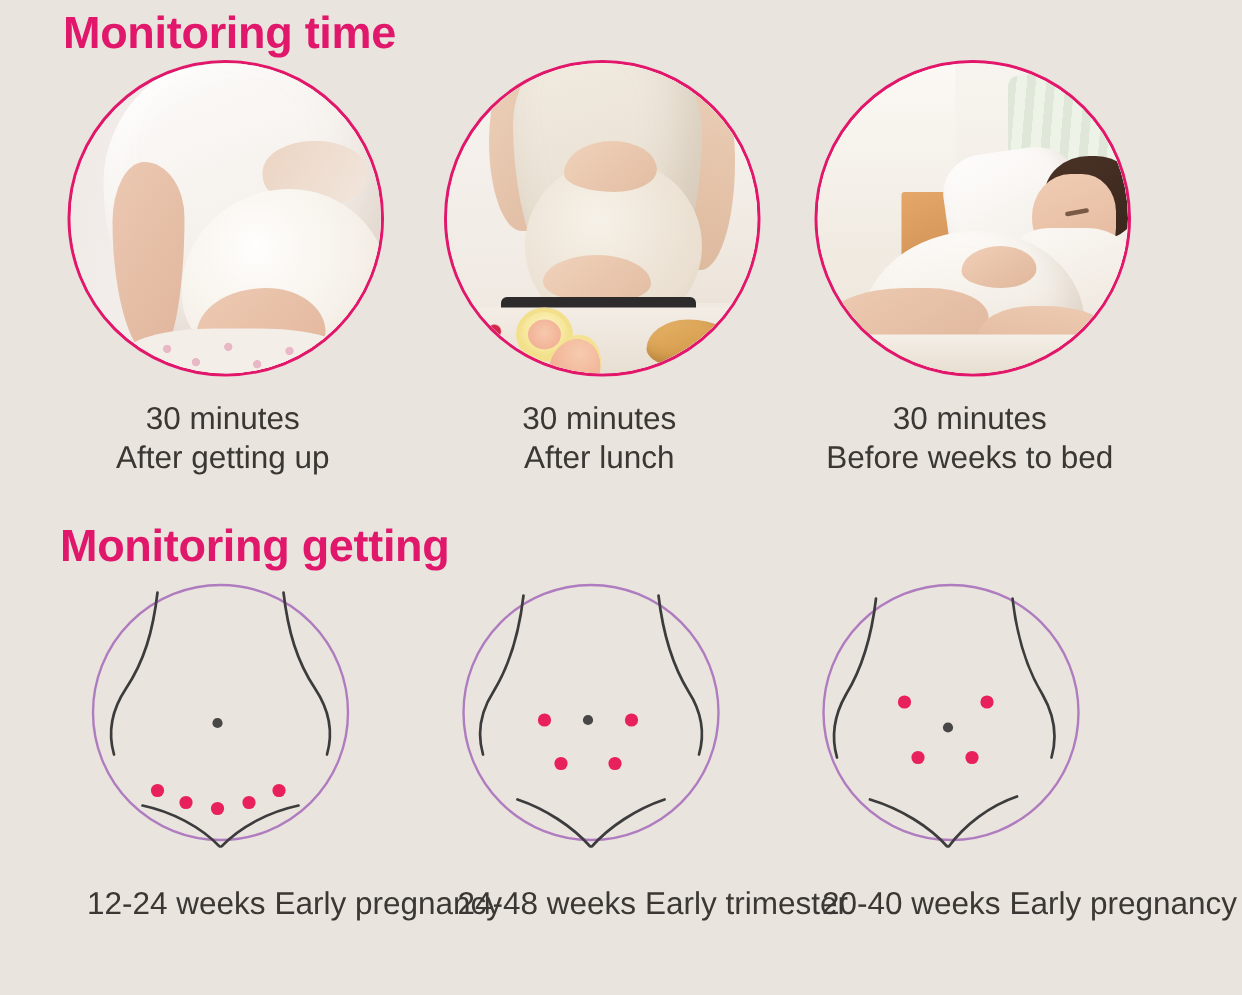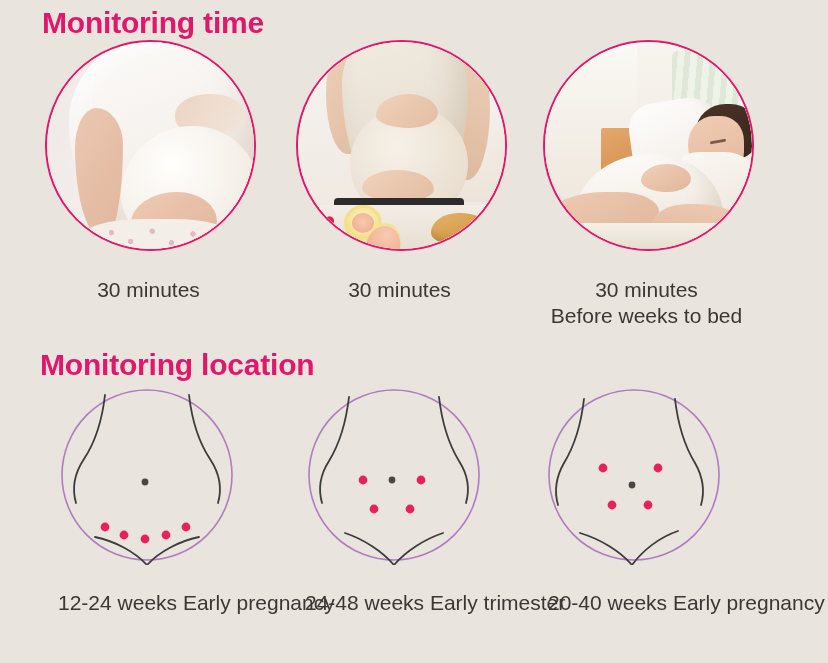--- a/index.html
+++ b/index.html
@@ -336,21 +336,21 @@
     border-radius: 52% 48% 46% 54% / 60% 54% 46% 40%;
   }
   .ph3-sheet {
     position: absolute; left: 0; bottom: 0;
     width: 207px; height: 26px;
     background: linear-gradient(180deg, #f4efe8, #e7decf);
   }
 
   
   .caption {
-    margin-top: 26px;
+    margin-top: 16px;
     color: #3a3734;
     font-size: 21px;
     line-height: 1.22;
     white-space: nowrap;
   }
   .caption .l1 { display: block; }
   .caption .l2 { display: block; }
 
   
   .diagram {
@@ -385,20 +385,21 @@
           <div class="ph1-arm2"></div>
           <div class="ph1-belly"></div>
           <div class="ph1-arm"></div>
           <div class="ph1-hand"></div>
           <div class="ph1-pants"></div>
           <div class="ph1-dots"></div>
         </div>
       </div>
       <div class="caption">
         <span class="l1">30 minutes</span>
+        <span class="l2">After getting up</span>
       </div>
     </div>
 
     <div class="cell" style="left:296px; width:207px;">
       <div class="photo-circle">
         <div class="photo-inner">
           <div class="ph2-bg"></div>
           <div class="ph2-wall"></div>
           <div class="ph2-shoulderR"></div>
           <div class="ph2-shoulderL"></div>
@@ -411,20 +412,21 @@
           <div class="ph2-berries"></div>
           <div class="ph2-grape1">
             <div class="flesh"></div>
           </div>
           <div class="ph2-grape2"></div>
           <div class="ph2-pastry"></div>
         </div>
       </div>
       <div class="caption">
         <span class="l1">30 minutes</span>
+        <span class="l2">After lunch</span>
       </div>
     </div>
 
     <div class="cell" style="left:543px; width:207px;">
       <div class="photo-circle">
         <div class="photo-inner">
           <div class="ph3-bg"></div>
           <div class="ph3-wall"></div>
           <div class="ph3-headboard"></div>
           <div class="ph3-nightstand"></div>
@@ -442,21 +444,21 @@
         </div>
       </div>
       <div class="caption">
         <span class="l1">30 minutes</span>
         <span class="l2">Before weeks to bed</span>
       </div>
     </div>
 
   </div>
 
-  <div class="section-heading" id="heading-loc">Monitoring location</div>
+  <div class="section-heading" id="heading-loc">Monitoring getting</div>
 
   <div class="row" id="row-loc">
 
     <div class="cell" style="left:58px; width:180px;">
       <svg class="diagram" width="180" height="180" viewBox="0 0 180 180">
         <circle cx="89" cy="90" r="85" fill="none" stroke="#b07cc0" stroke-width="1.6"></circle>
         <path d="M47 10 C44 36, 38 56, 26 74 C16 89, 14 104, 18 118" fill="none" stroke="#3c3c3c" stroke-width="1.8" stroke-linecap="round"></path>
         <path d="M131 10 C134 36, 140 56, 152 74 C162 89, 164 104, 160 118" fill="none" stroke="#3c3c3c" stroke-width="1.8" stroke-linecap="round"></path>
         <path d="M37 152 C56 156, 76 166, 89 180" fill="none" stroke="#3c3c3c" stroke-width="1.8" stroke-linecap="round"></path>
         <path d="M141 152 C122 156, 102 166, 89 180" fill="none" stroke="#3c3c3c" stroke-width="1.8" stroke-linecap="round"></path>

